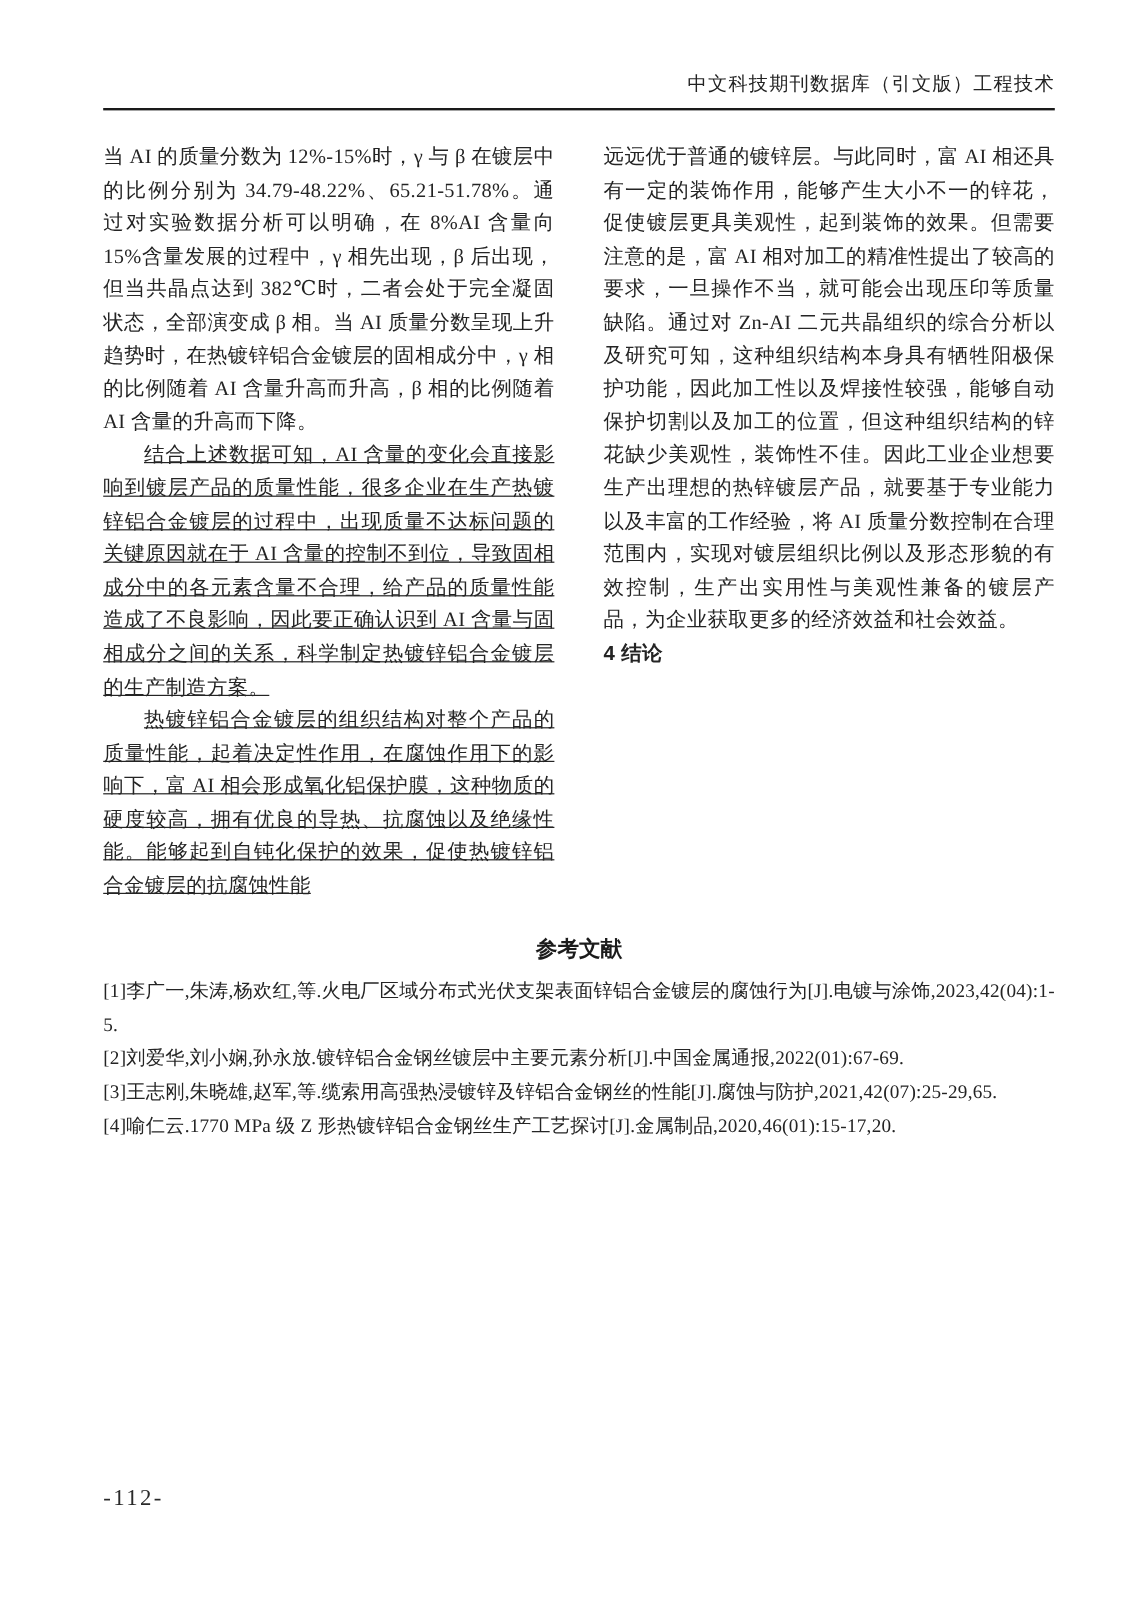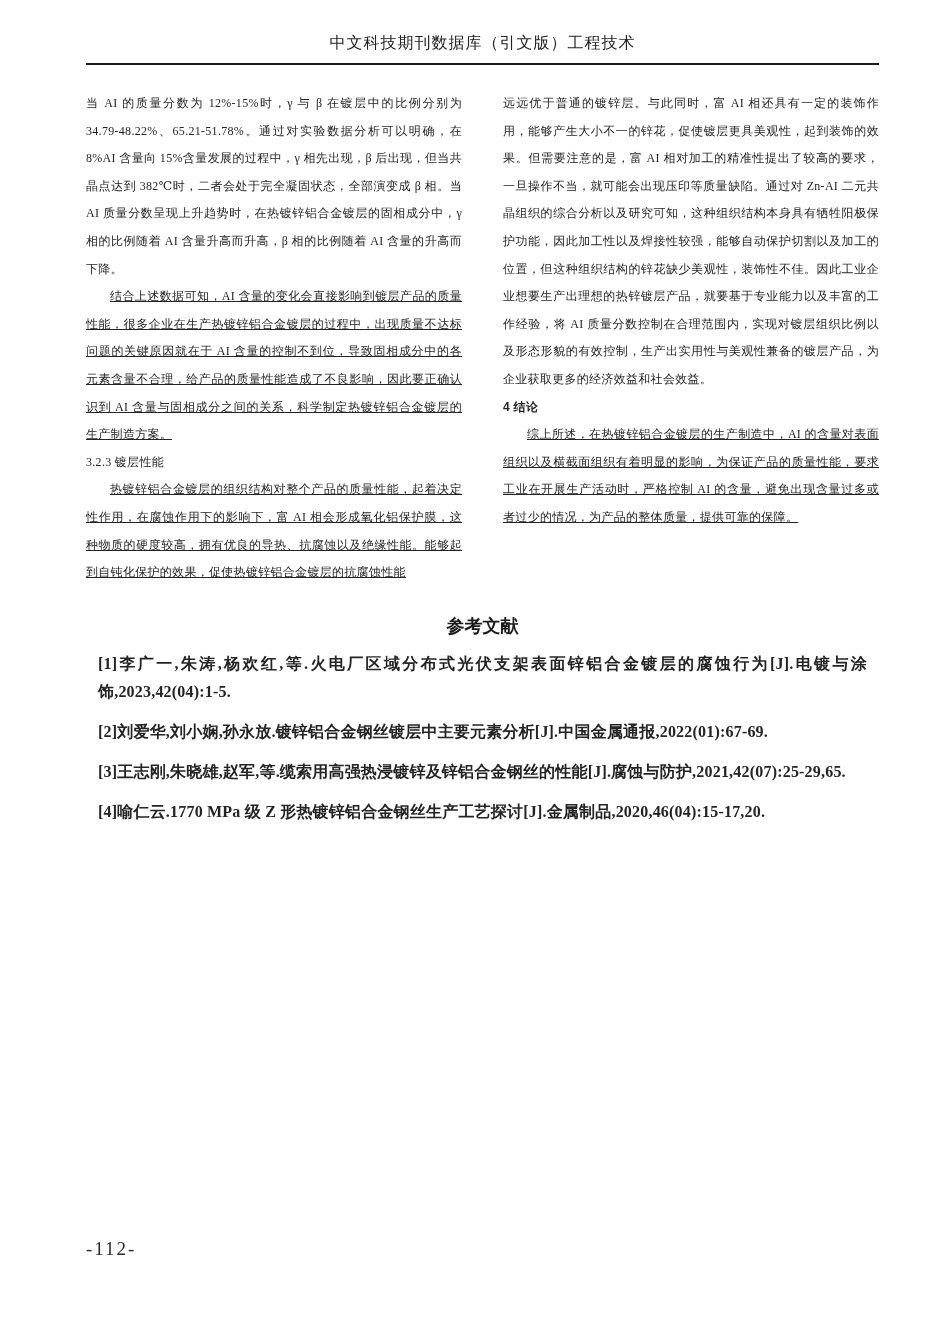--- a/index.html
+++ b/index.html
@@ -15,39 +15,39 @@
     color: #1e1e1e;
     overflow: hidden;
   }
   .page {
     position: absolute;
     left: 86px;
     top: 0;
     width: 793px;
   }
   .journal-header {
-    padding-top: 33px;
-    text-align: center;
+    padding-top: 60px;
+    text-align: right;
     font-size: 16px;
     letter-spacing: 1px;
     color: #222222;
     padding-bottom: 9px;
     border-bottom: 2px solid #1a1a1a;
   }
   .columns {
     display: flex;
     justify-content: space-between;
     margin-top: 25px;
   }
   .col {
     width: 376px;
   }
   .col p {
     margin: 0;
-    font-size: 12px;
+    font-size: 17px;
     line-height: 27.6px;
     text-align: justify;
     letter-spacing: 0.3px;
     color: #242424;
   }
   .col p.indent {
     text-indent: 2em;
     text-decoration: underline;
   }
   .sub-heading {
@@ -69,27 +69,26 @@
   }
   .references-heading {
     text-align: center;
     font-family: "Liberation Sans", "DejaVu Sans", sans-serif;
     font-weight: bold;
     font-size: 18px;
     color: #1b1b1b;
     margin-bottom: 10px;
   }
   .reference-item {
-    margin: 12px;
+    margin: 0;
     font-size: 16px;
     line-height: 28px;
     text-align: justify;
     letter-spacing: 0.2px;
     color: #242424;
-    font-weight: bold;
   }
   .page-number {
     position: absolute;
     left: 86px;
     top: 1238px;
     font-size: 19px;
     letter-spacing: 2px;
     color: #2a2a2a;
   }
 </style>
@@ -98,35 +97,33 @@
 
 <div class="page">
 
   <div class="journal-header">中文科技期刊数据库（引文版）工程技术</div>
 
   <div class="columns">
 
     <div class="col">
       <p>当 AI 的质量分数为 12%-15%时，γ 与 β 在镀层中的比例分别为 34.79-48.22%、65.21-51.78%。通过对实验数据分析可以明确，在 8%AI 含量向 15%含量发展的过程中，γ 相先出现，β 后出现，但当共晶点达到 382℃时，二者会处于完全凝固状态，全部演变成 β 相。当 AI 质量分数呈现上升趋势时，在热镀锌铝合金镀层的固相成分中，γ 相的比例随着 AI 含量升高而升高，β 相的比例随着 AI 含量的升高而下降。</p>
       <p class="indent">结合上述数据可知，AI 含量的变化会直接影响到镀层产品的质量性能，很多企业在生产热镀锌铝合金镀层的过程中，出现质量不达标问题的关键原因就在于 AI 含量的控制不到位，导致固相成分中的各元素含量不合理，给产品的质量性能造成了不良影响，因此要正确认识到 AI 含量与固相成分之间的关系，科学制定热镀锌铝合金镀层的生产制造方案。</p>
-      <p class="sub-heading">3.2.3 镀层性能</p>
       <p class="indent">热镀锌铝合金镀层的组织结构对整个产品的质量性能，起着决定性作用，在腐蚀作用下的影响下，富 AI 相会形成氧化铝保护膜，这种物质的硬度较高，拥有优良的导热、抗腐蚀以及绝缘性能。能够起到自钝化保护的效果，促使热镀锌铝合金镀层的抗腐蚀性能</p>
     </div>
 
     <div class="col">
       <p>远远优于普通的镀锌层。与此同时，富 AI 相还具有一定的装饰作用，能够产生大小不一的锌花，促使镀层更具美观性，起到装饰的效果。但需要注意的是，富 AI 相对加工的精准性提出了较高的要求，一旦操作不当，就可能会出现压印等质量缺陷。通过对 Zn-AI 二元共晶组织的综合分析以及研究可知，这种组织结构本身具有牺牲阳极保护功能，因此加工性以及焊接性较强，能够自动保护切割以及加工的位置，但这种组织结构的锌花缺少美观性，装饰性不佳。因此工业企业想要生产出理想的热锌镀层产品，就要基于专业能力以及丰富的工作经验，将 AI 质量分数控制在合理范围内，实现对镀层组织比例以及形态形貌的有效控制，生产出实用性与美观性兼备的镀层产品，为企业获取更多的经济效益和社会效益。</p>
       <p class="big-heading">4 结论</p>
-      <p class="indent">综上所述，在热镀锌铝合金镀层的生产制造中，AI 的含量对表面组织以及横截面组织有着明显的影响，为保证产品的质量性能，要求工业在开展生产活动时，严格控制 AI 的含量，避免出现含量过多或者过少的情况，为产品的整体质量，提供可靠的保障。</p>
     </div>
 
   </div>
 
   <div class="references">
     <div class="references-heading">参考文献</div>
     <p class="reference-item">[1]李广一,朱涛,杨欢红,等.火电厂区域分布式光伏支架表面锌铝合金镀层的腐蚀行为[J].电镀与涂饰,2023,42(04):1-5.</p>
     <p class="reference-item">[2]刘爱华,刘小娴,孙永放.镀锌铝合金钢丝镀层中主要元素分析[J].中国金属通报,2022(01):67-69.</p>
     <p class="reference-item">[3]王志刚,朱晓雄,赵军,等.缆索用高强热浸镀锌及锌铝合金钢丝的性能[J].腐蚀与防护,2021,42(07):25-29,65.</p>
-    <p class="reference-item">[4]喻仁云.1770 MPa 级 Z 形热镀锌铝合金钢丝生产工艺探讨[J].金属制品,2020,46(04):15-17,20.</p>
+    <p class="reference-item">[4]喻仁云.1770 MPa 级 Z 形热镀锌铝合金钢丝生产工艺探讨[J].金属制品,2020,46(01):15-17,20.</p>
   </div>
 
 </div>
 
 <div class="page-number">-112-</div>
 
 </body></html>

